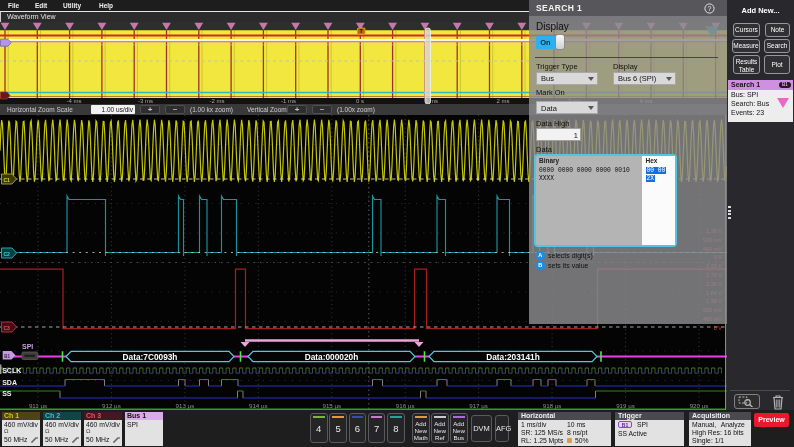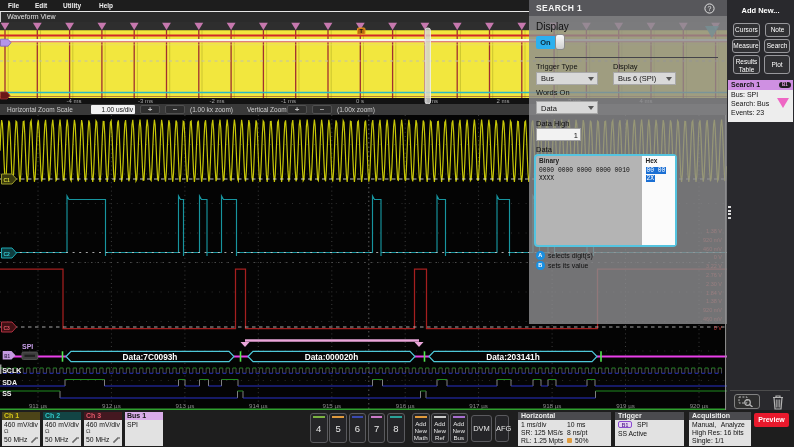--- a/index.html
+++ b/index.html
@@ -205,21 +205,21 @@
 <div class="abs" style="left:555px;top:34px;width:10px;height:16px;background:linear-gradient(#fbfbfb,#cfcfcf);border:1px solid #8a8a8a;border-radius:3px"></div>
 <div class="abs" style="left:535px;top:56.5px;width:183px;height:1px;background:#44444a"></div>
 <div class="t" style="left:536px;top:61.5px;font-size:7.5px;color:#101010">Trigger Type</div>
 <div class="t" style="left:613px;top:61.5px;font-size:7.5px;color:#101010">Display</div>
 <div class="abs" style="left:536px;top:71.5px;width:62px;height:13px;background:#d9d9d9;border:1px solid #a8a8a8"></div>
 <div class="t" style="left:541px;top:74px;font-size:7.5px;color:#111">Bus</div>
 <div class="abs" style="left:588px;top:76.5px;width:0;height:0;border-left:3.5px solid transparent;border-right:3.5px solid transparent;border-top:4.5px solid #555"></div>
 <div class="abs" style="left:613px;top:71.5px;width:63px;height:13px;background:#d9d9d9;border:1px solid #a8a8a8"></div>
 <div class="t" style="left:618px;top:74px;font-size:7.5px;color:#111">Bus 6 (SPI)</div>
 <div class="abs" style="left:666px;top:76.5px;width:0;height:0;border-left:3.5px solid transparent;border-right:3.5px solid transparent;border-top:4.5px solid #555"></div>
-<div class="t" style="left:536px;top:88px;font-size:7.5px;color:#101010">Words On</div>
+<div class="t" style="left:536px;top:88px;font-size:7.5px;color:#101010">Mark On</div>
 <div class="abs" style="left:536px;top:101px;width:62px;height:13px;background:#d9d9d9;border:1px solid #a8a8a8"></div>
 <div class="t" style="left:541px;top:103.5px;font-size:7.5px;color:#111">Data</div>
 <div class="abs" style="left:588px;top:106px;width:0;height:0;border-left:3.5px solid transparent;border-right:3.5px solid transparent;border-top:4.5px solid #555"></div>
 <div class="t" style="left:536px;top:118.5px;font-size:7.5px;color:#101010">Data High</div>
 <div class="abs" style="left:536px;top:128px;width:45px;height:13px;background:#f2f2f2;border:1px solid #a0a0a0"></div>
 <div class="t" style="left:536px;top:130.5px;width:42px;text-align:right;font-size:7.5px;color:#111">1</div>
 <div class="t" style="left:536px;top:144.5px;font-size:7.5px;color:#101010">Data</div>
 <div class="abs" style="left:534px;top:154px;width:143px;height:93px;background:#b4b4b4;border:2px solid #54c4e0;border-radius:4px"></div>
 <div class="abs" style="left:642px;top:156px;width:33px;height:89px;background:#fbfbfb"></div>
 <div class="t" style="left:539px;top:157px;font-size:6.5px;font-weight:bold;color:#222">Binary</div>

